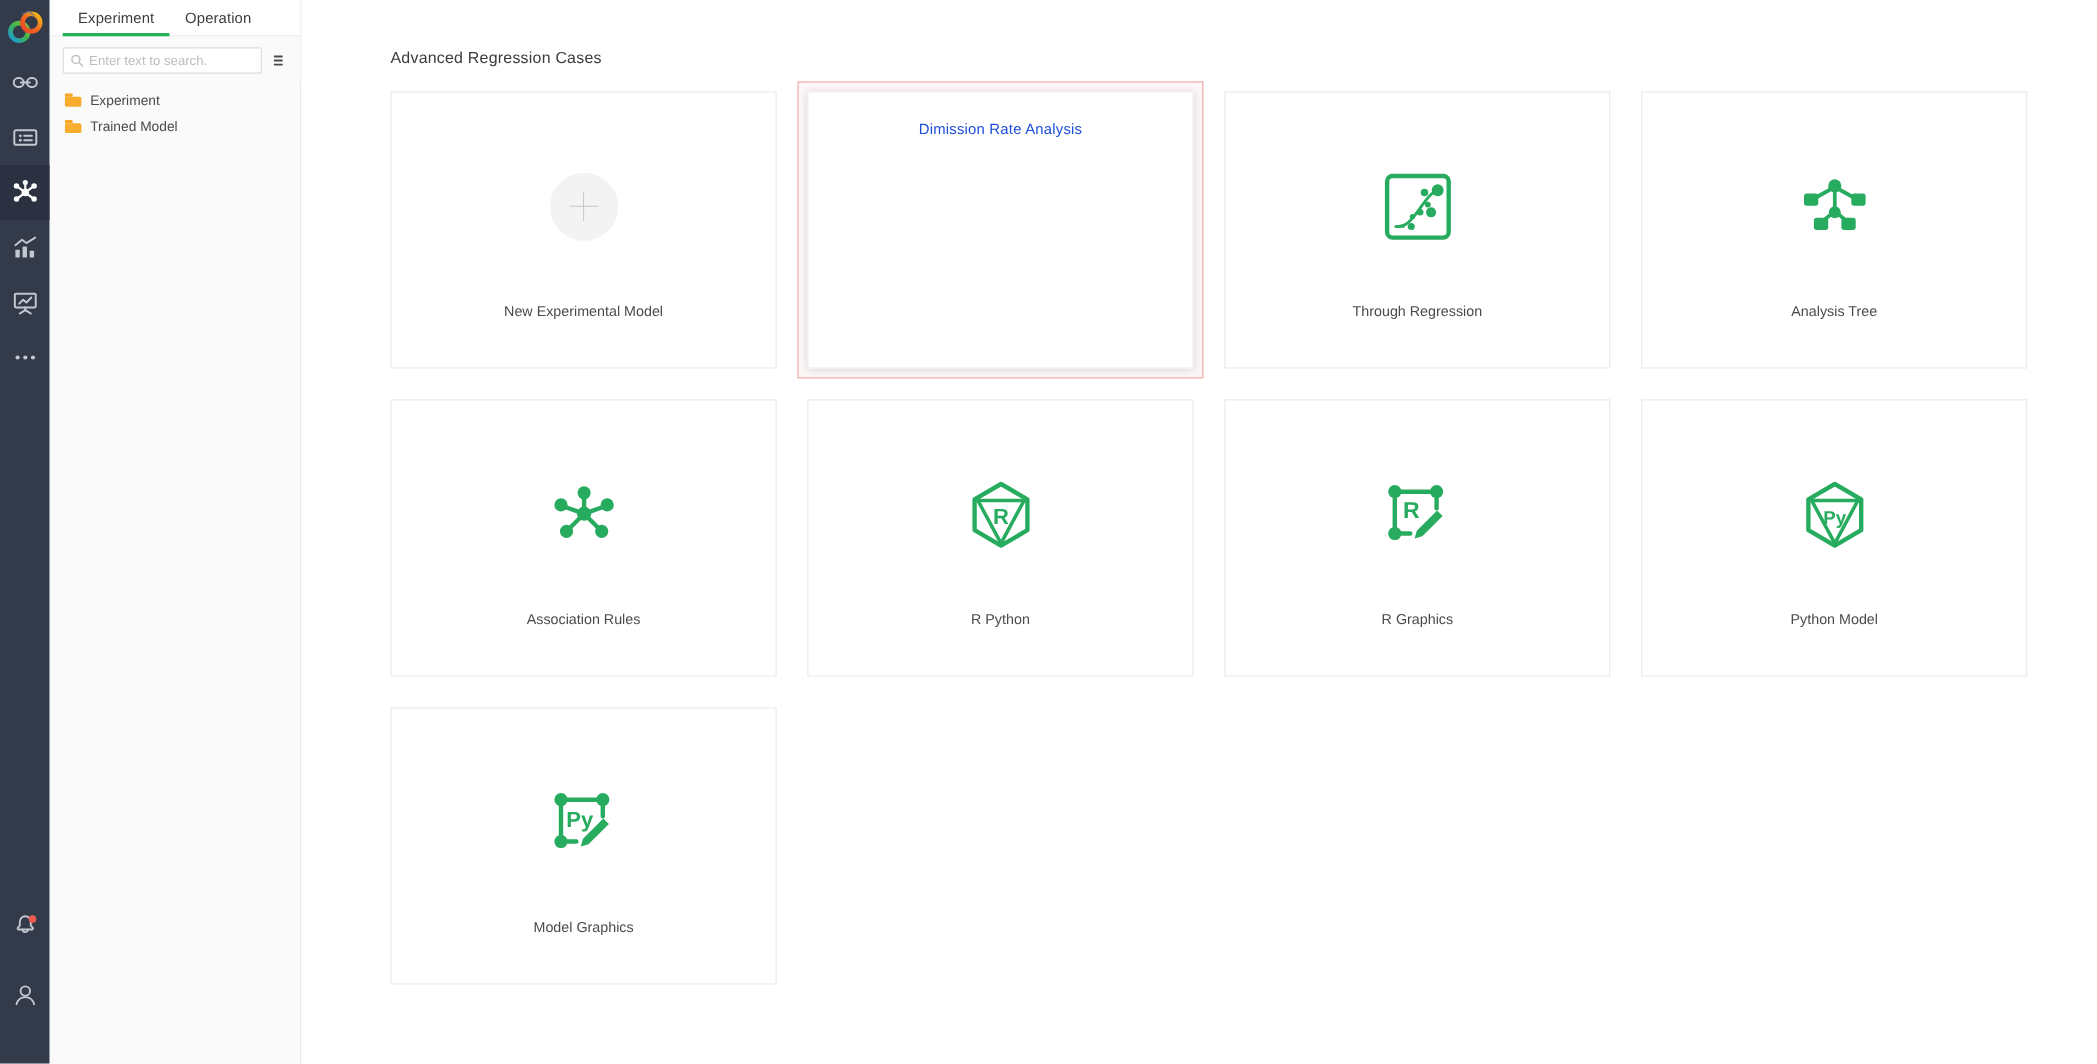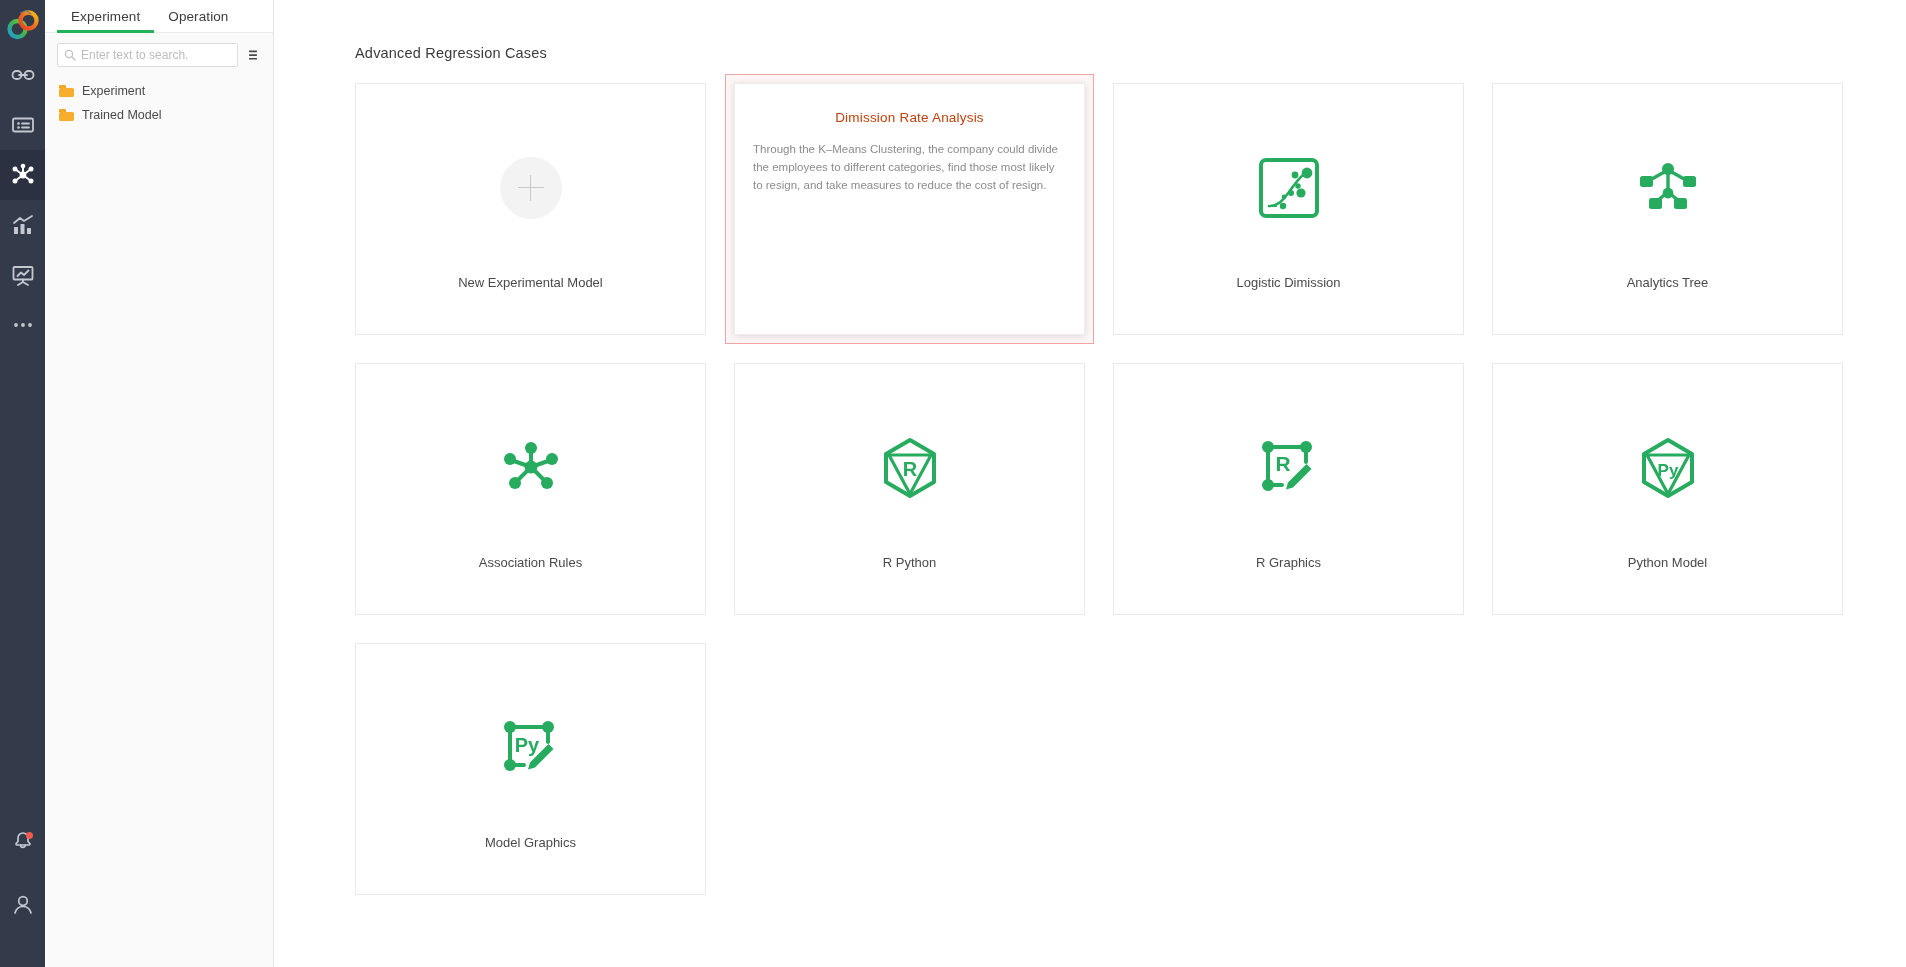--- a/index.html
+++ b/index.html
@@ -149,21 +149,21 @@
     background: #fdf6f6;
   }
   .card.selected {
     position: relative; z-index: 2;
     box-shadow: 0 1px 7px rgba(0,0,0,.13);
     border: 1px solid #ededed;
     align-items: stretch; justify-content: flex-start;
     padding: 0;
   }
   .desc-title {
-    font-size: 13.5px; color: #c2410c; text-align: center;
+    font-size: 13.5px; color: #1d4ed8; text-align: center;
     padding: 26px 0 0 0; letter-spacing: .2px;
   }
   .desc-body {
     font-size: 11.5px; color: #8c8c8c; line-height: 1.55;
     padding: 16px 18px 0 18px;
   }
   svg { display: block; }
 </style>
 </head>
 <body>
@@ -363,21 +363,20 @@
             </div>
           </div>
           <div class="card-label">New Experimental Model</div>
         </div>
       </div>
 
       <div class="cell selected-cell">
         <div class="sel-frame"></div>
         <div class="card selected">
           <div class="desc-title">Dimission Rate Analysis</div>
-          <div class="desc-body">Through the K–Means Clustering, the company could divide the employees to different categories, find those most likely to resign, and take measures to reduce the cost of resign.</div>
         </div>
       </div>
 
       <div class="cell">
         <div class="card">
           <div class="card-icon">
             <span>
               <svg width="64" height="64" viewBox="0 0 64 64">
                 <rect x="4" y="4" width="56" height="56" rx="5" fill="none" stroke="#27ab5f" stroke-width="4"></rect>
                 <path d="M12 50 C22 50, 26 44, 32 36 C38 28, 44 18, 52 16" fill="none" stroke="#27ab5f" stroke-width="2.6" stroke-linecap="round"></path>
@@ -387,21 +386,21 @@
                   <circle cx="41" cy="30" r="2.7"></circle>
                   <circle cx="44" cy="37" r="4.6"></circle>
                   <circle cx="34" cy="37" r="3"></circle>
                   <circle cx="27" cy="41" r="2.4"></circle>
                   <circle cx="26" cy="50" r="3.2"></circle>
                 </g>
                 <line x1="12" y1="50" x2="19" y2="50" stroke="#27ab5f" stroke-width="2.2" stroke-linecap="round"></line>
               </svg>
             </span>
           </div>
-          <div class="card-label">Logistic Dimission</div>
+          <div class="card-label">Through Regression</div>
         </div>
       </div>
 
       <div class="cell">
         <div class="card">
           <div class="card-icon">
             <span>
               <svg width="64" height="64" viewBox="0 0 64 64">
                 <g stroke="#27ab5f" stroke-width="3.4" stroke-linecap="round" fill="none">
                   <line x1="32" y1="14" x2="14" y2="24"></line>
@@ -414,21 +413,21 @@
                   <circle cx="32" cy="13" r="6"></circle>
                   <circle cx="32" cy="37" r="5.4"></circle>
                   <rect x="4" y="20" width="13" height="11" rx="2.5"></rect>
                   <rect x="47" y="20" width="13" height="11" rx="2.5"></rect>
                   <rect x="13" y="42" width="13" height="11" rx="2.5"></rect>
                   <rect x="38" y="42" width="13" height="11" rx="2.5"></rect>
                 </g>
               </svg>
             </span>
           </div>
-          <div class="card-label">Analytics Tree</div>
+          <div class="card-label">Analysis Tree</div>
         </div>
       </div>
 
       <div class="cell">
         <div class="card">
           <div class="card-icon">
             <span>
               <svg width="64" height="64" viewBox="0 0 64 64">
                 <g stroke="#27ab5f" stroke-width="4" stroke-linecap="round">
                   <line x1="32" y1="31" x2="32" y2="13"></line>

